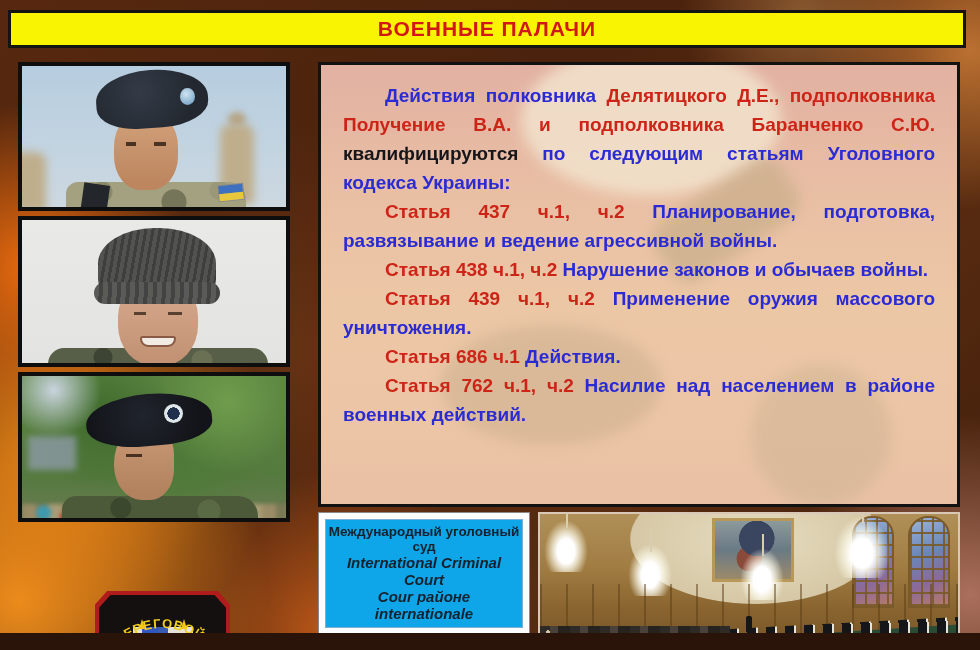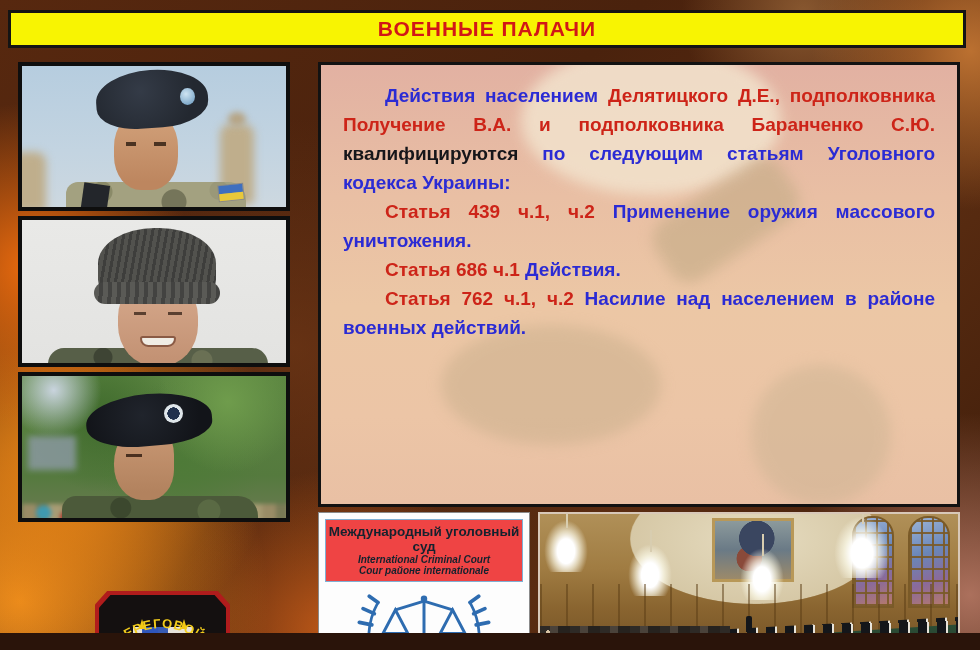--- a/index.html
+++ b/index.html
@@ -103,23 +103,23 @@
   .wm4 { left:430px; top:300px; width:140px; height:140px; background:#cbb392; border-radius:50%; opacity:.5; }
   .panel-text { position:relative; padding:16px 22px 0 22px; }
   .panel p { font-size:19px; font-weight:bold; line-height:29px; text-align:justify; text-indent:42px; }
   .blue { color:#2b2bd4; } .red { color:#cd2418; } .blk { color:#16161a; }
 
   
   .icc {
     position:absolute; left:318px; top:512px; width:212px; height:160px;
     background:#fdfdfd; border:1px solid #8a8a8a; padding:6px 6px 0 6px;
   }
-  .icc-head { background:#ef4444; border:1px solid #7fb0d4; text-align:center; padding:4px 2px 5px 2px; color:#14222e; }
+  .icc-head { background:#0ea5e9; border:1px solid #7fb0d4; text-align:center; padding:4px 2px 5px 2px; color:#14222e; }
   .icc-ru { font-size:13.5px; font-weight:bold; }
-  .icc-en, .icc-fr { font-size:10px; font-weight:bold; font-style:italic; }
+  .icc-en, .icc-fr { font-size:15px; font-weight:bold; font-style:italic; }
   .icc-logo { display:block; margin:8px auto 0 auto; }
 
   
   .court {
     position:absolute; left:538px; top:512px; width:422px; height:160px;
     border:2px solid #d8c8b8; overflow:hidden;
     background:linear-gradient(180deg,#b09058 0%, #a07c42 35%, #8a6530 60%, #6a4a22 100%);
   }
   .cr-arch { position:absolute; left:90px; top:-40px; width:250px; height:130px; border-radius:50%;
     background:radial-gradient(ellipse at center, #e6dcc0 0%, #d6c8a6 70%, rgba(214,200,166,0) 72%); }
@@ -213,21 +213,23 @@
     <div class="ph p3-beret"></div>
     <div class="ph p3-badge"></div>
   </div>
 
   <div class="panel">
     <div class="wm wm1"></div>
     <div class="wm wm2"></div>
     <div class="wm wm3"></div>
     <div class="wm wm4"></div>
     <div class="panel-text">
-      <p><span class="blue">Действия населением </span><span class="red">Делятицкого Д.Е., подполковника Получение В.А. и подполковника Баранченко С.Ю.</span><span class="blk"> квалифицируются </span><span class="blue">по следующим статьям Уголовного кодекса Украины:</span></p>
+      <p><span class="blue">Действия полковника </span><span class="red">Делятицкого Д.Е., подполковника Получение В.А. и подполковника Баранченко С.Ю.</span><span class="blk"> квалифицируются </span><span class="blue">по следующим статьям Уголовного кодекса Украины:</span></p>
+      <p><span class="red">Статья 437 ч.1, ч.2</span><span class="blue"> Планирование, подготовка, развязывание и ведение агрессивной войны.</span></p>
+      <p><span class="red">Статья 438 ч.1, ч.2</span><span class="blue"> Нарушение законов и обычаев войны.</span></p>
       <p><span class="red">Статья 439 ч.1, ч.2</span><span class="blue"> Применение оружия массового уничтожения.</span></p>
       <p><span class="red">Статья 686 ч.1</span><span class="blue"> Действия.</span></p>
       <p><span class="red">Статья 762 ч.1, ч.2</span><span class="blue"> Насилие над населением в районе военных действий.</span></p>
 
     </div>
   </div>
 
   <div class="icc">
     <div class="icc-head">
       <div class="icc-ru">Международный уголовный суд</div>

